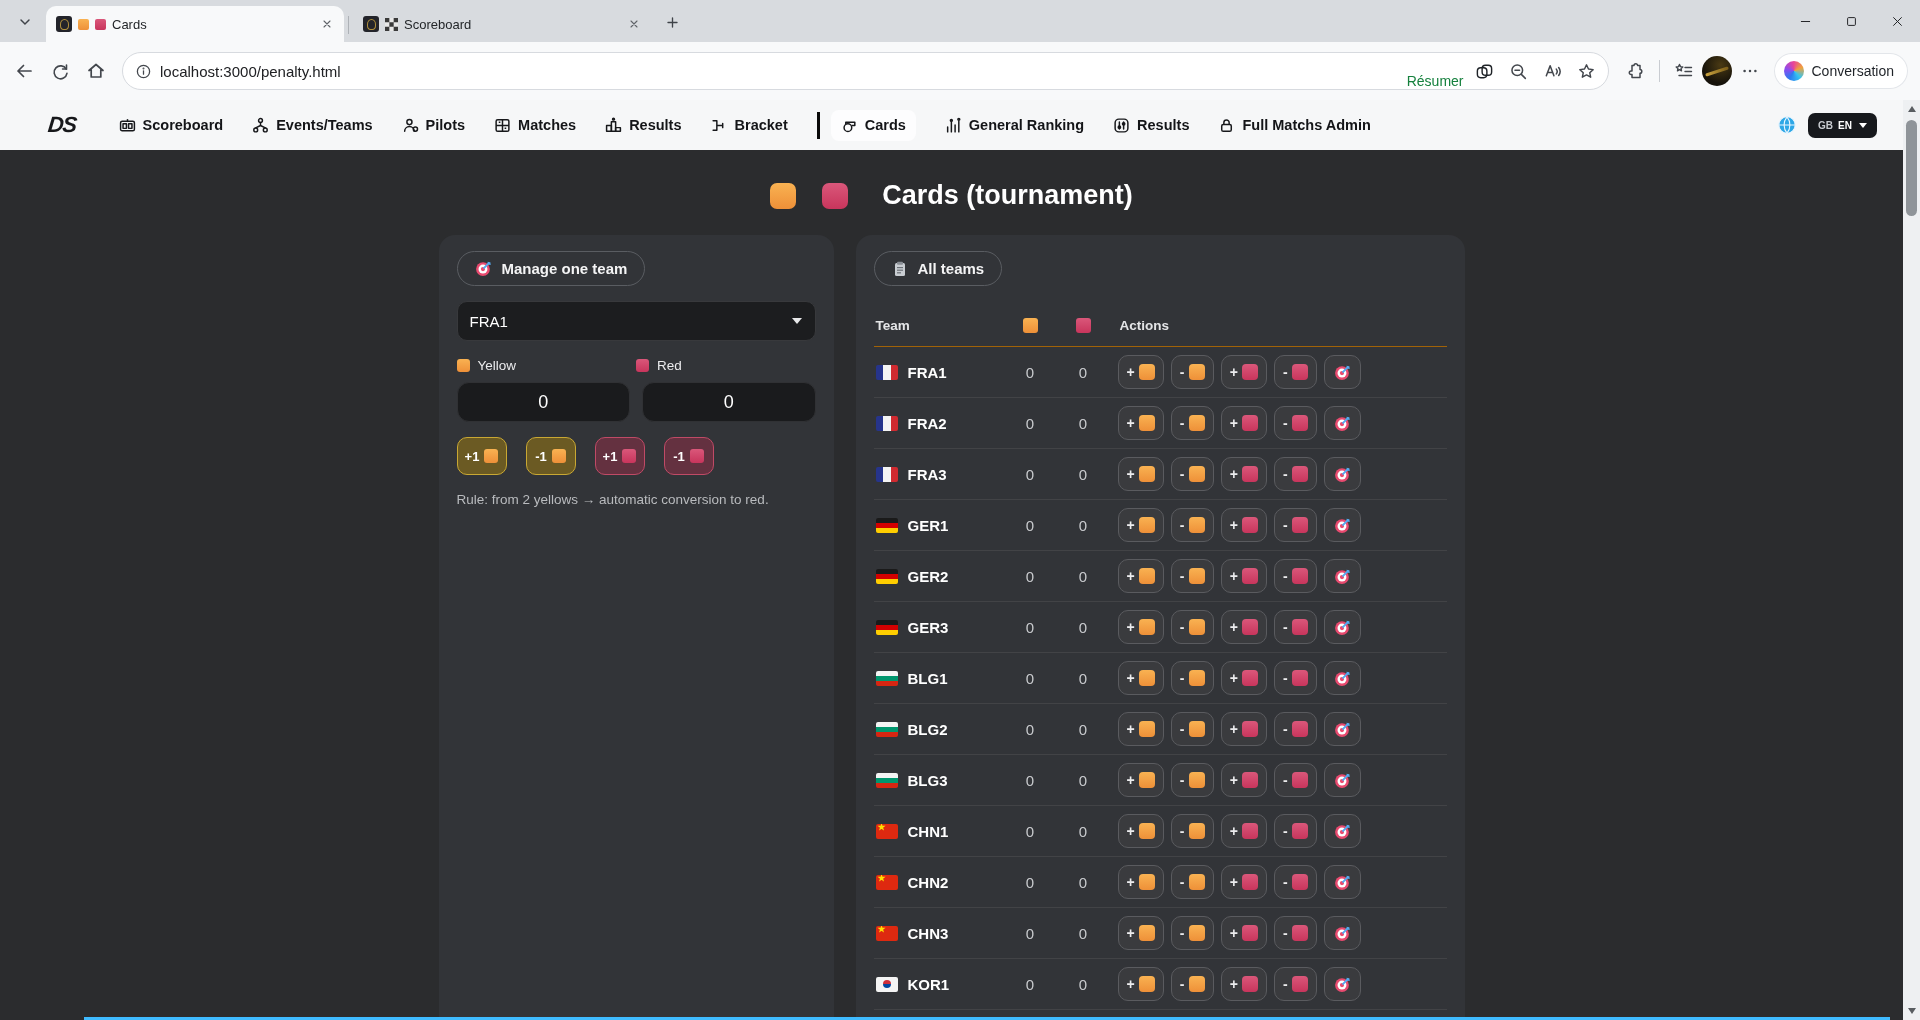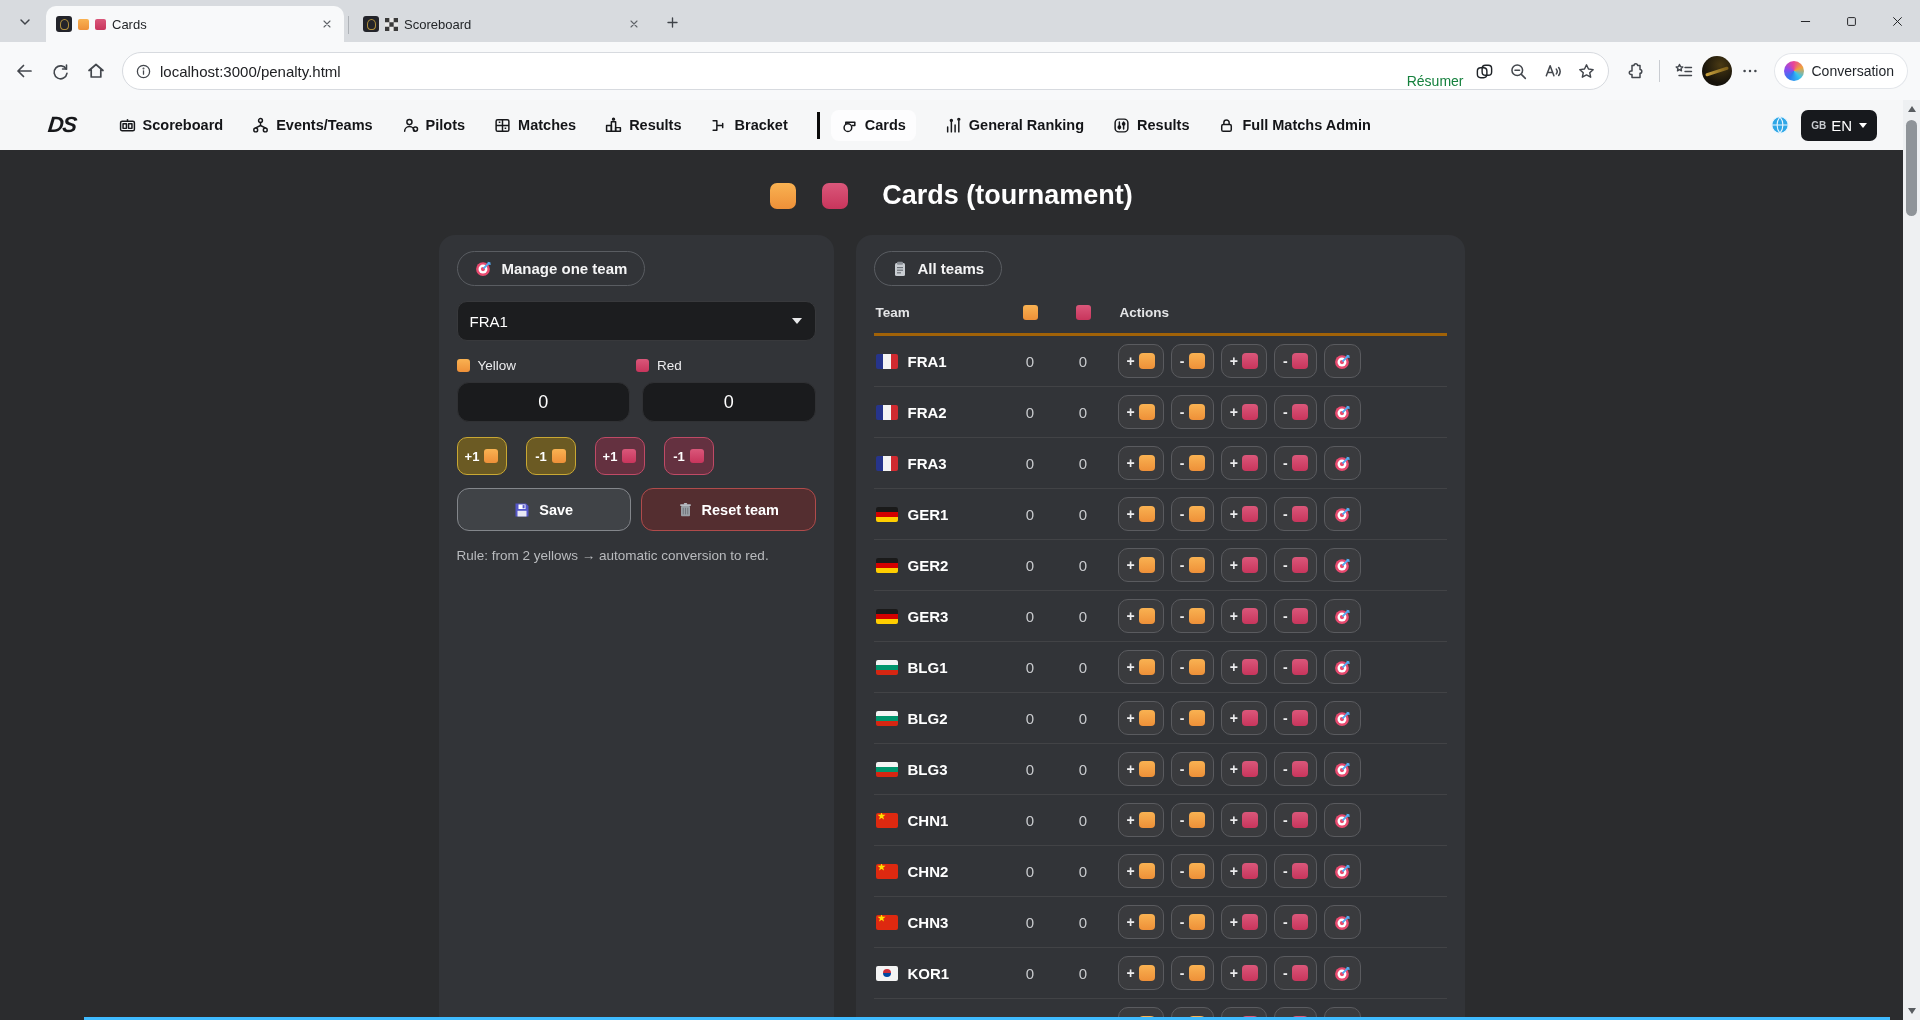--- a/index.html
+++ b/index.html
@@ -67,21 +67,21 @@
   .ds-logo { font-size:22px; font-weight:900; font-style:italic; color:#17181b;
     letter-spacing:-1.5px; transform:skewX(-6deg); margin-right:14px; }
   .nav-item { display:flex; align-items:center; gap:7px; font-size:14.5px; font-weight:700;
     color:#141518; white-space:nowrap; }
   .nav-item.active { background:#fdfdfe; border-radius:8px; padding:7px 10px; }
   .active-bar { width:3px; height:27px; background:#0a0a0a; margin-right:-18px; }
   .lang-group { margin-left:auto; display:flex; align-items:center; gap:11px; }
   .lang-btn { background:#17191d; color:#fff; border-radius:7px; padding:7px 10px;
     display:flex; align-items:center; gap:5px; }
   .lang-btn .gb { font-size:10px; font-weight:700; color:#c9ccd1; }
-  .lang-btn .en { font-size:15px; font-weight:400; }
+  .lang-btn .en { font-size:10px; font-weight:700; }
   .lang-btn .chev { width:0; height:0; border-left:4px solid transparent;
     border-right:4px solid transparent; border-top:5px solid #fff; margin-left:2px; }
 
   .content { height:920px; background:#2b2c2e; }
   .page-title { display:flex; align-items:center; justify-content:center; gap:26px;
     padding-top:30px; }
   .title-sq { width:26px; height:26px; border-radius:7px; }
   .title-sq.y { background:linear-gradient(180deg,#f9b252,#ee9038); }
   .title-sq.r { background:linear-gradient(180deg,#da577a,#c8355c); }
   .page-title h1 { font-size:27px; font-weight:800; color:#fff; margin-left:8px; }
@@ -126,21 +126,21 @@
 
   .action-row { display:flex; gap:10px; margin-top:13px; }
   .btn-save, .btn-reset { flex:1; height:43px; border-radius:12px; color:#fff; font-weight:700;
     font-size:14.5px; display:flex; align-items:center; justify-content:center; gap:9px;
     font-family:"Liberation Sans",sans-serif; cursor:pointer; }
   .btn-save { background:#404347; border:1px solid #83868b; }
   .btn-reset { background:#542e30; border:1px solid #b04b4b; }
   .rule { margin-top:17px; color:#b9bbbe; font-size:13.5px; }
 
   .thead { display:grid; grid-template-columns:128px 53px 53px 1fr; align-items:center;
-    margin-top:19px; padding:0 0 13px 2px; border-bottom:3px solid #a16207; }
+    margin-top:32px; padding:0 0 13px 2px; border-bottom:1px solid #a16207; }
   .thead .col { font-size:13.5px; font-weight:700; color:#e4e5e7; }
   .sq15 { width:15px; height:15px; border-radius:3px; margin:0 auto; }
   .team-row { display:grid; grid-template-columns:128px 53px 53px 1fr; align-items:center;
     height:51px; border-bottom:1px solid #424346; padding-left:2px; }
   .team-cell { display:flex; align-items:center; gap:10px; font-weight:700; font-size:15px;
     color:#fff; }
   .count { text-align:center; color:#c9cbce; font-size:15px; }
   .actions-cell { display:flex; align-items:center; gap:7px; padding-left:8px; }
   .act { height:34px; min-width:43px; padding:0 8px; background:#3a3b3e; border:1px solid #5a5b5f;
     border-radius:10px; display:flex; align-items:center; justify-content:center; gap:4px;
@@ -507,44 +507,20 @@
           <div class="adj red">
             <span>+1</span>
             <span class="sq14 r"></span>
           </div>
           <div class="adj red">
             <span>-1</span>
             <span class="sq14 r"></span>
           </div>
         </div>
 
-        <div class="action-row">
-          <div class="btn-save">
-            <span>
-              <svg width="16" height="16" viewBox="0 0 16 16">
-                  <path d="M1.5 1.5h10.5l2.5 2.5v10.5H1.5z" fill="#5456c8"></path>
-                  <rect x="3.5" y="8.8" width="9" height="5.7" fill="#e8e8f4"></rect>
-                  <rect x="4.5" y="2.5" width="7" height="4.5" fill="#fff"></rect>
-                  <rect x="8.6" y="3.1" width="2" height="3.2" fill="#5456c8"></rect>
-                </svg>
-            </span>
-            <span>Save</span>
-          </div>
-          <div class="btn-reset">
-            <span>
-              <svg width="15" height="15" viewBox="0 0 16 16">
-                  <rect x="3.2" y="4.2" width="9.6" height="11" rx="1" fill="#9aa0a6"></rect>
-                  <rect x="2.2" y="2.4" width="11.6" height="1.8" rx="0.9" fill="#b7bcc2"></rect>
-                  <rect x="6.2" y="1" width="3.6" height="1.8" rx="0.9" fill="#b7bcc2"></rect>
-                  <path d="M5.6 6.2v7M8 6.2v7M10.4 6.2v7" stroke="#6e7379" stroke-width="1"></path>
-                </svg>
-            </span>
-            <span>Reset team</span>
-          </div>
-        </div>
 
         <div class="rule">Rule: from 2 yellows → automatic conversion to red.</div>
       </div>
 
       <div class="panel right">
         <div class="pill-header">
           <span>
             <svg width="16" height="16" viewBox="0 0 16 16">
                 <rect x="3" y="2" width="10" height="13" rx="1.5" fill="#c9cdd2"></rect>
                 <rect x="5" y="0.8" width="6" height="3" rx="1" fill="#8a8f96"></rect>

